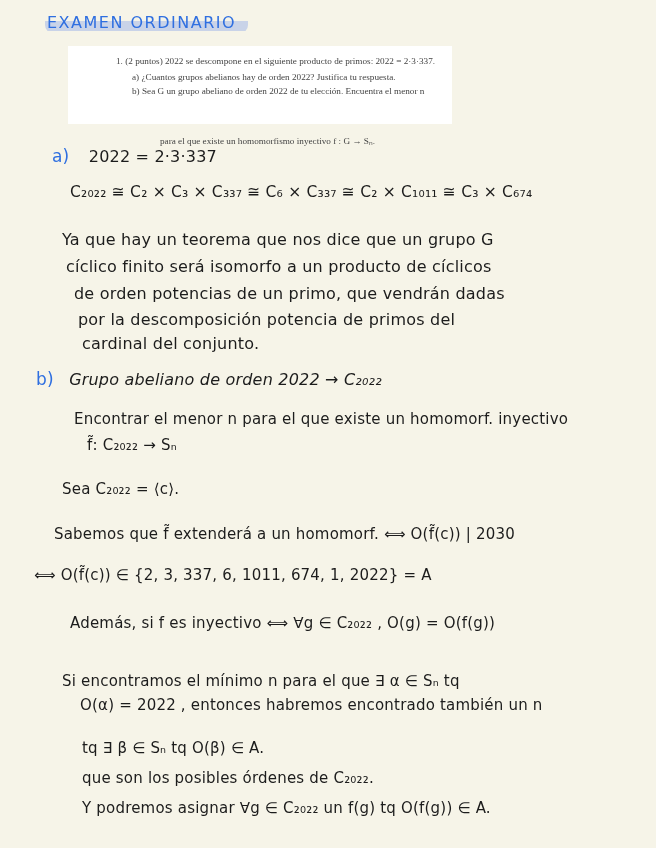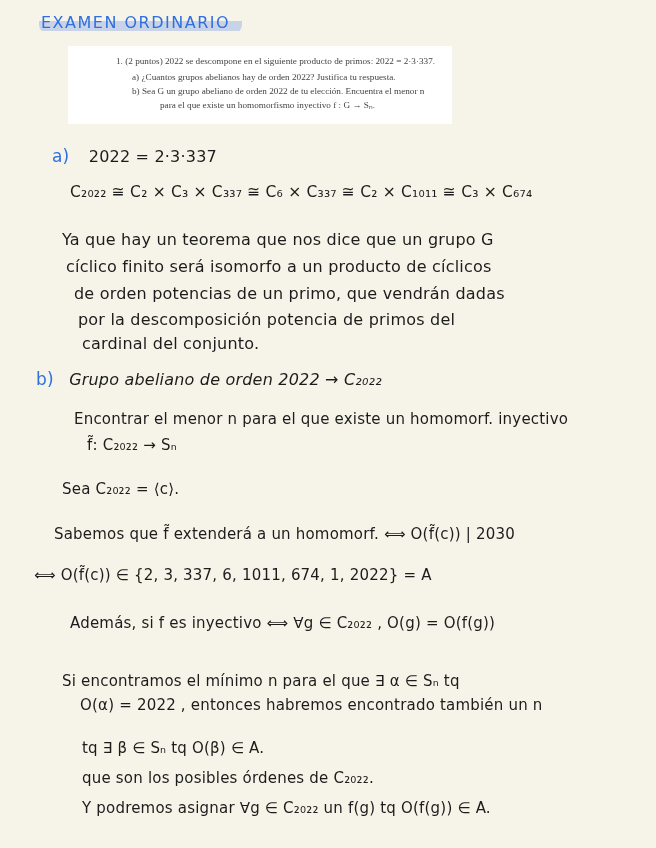--- a/index.html
+++ b/index.html
@@ -4,38 +4,38 @@
 <style>
   html, body { margin:0; padding:0; }
   body {
     width:656px; height:848px; overflow:hidden;
     background:#f6f4e8;
     font-family: "DejaVu Sans", sans-serif;
     color:#1a1a1a;
     position:relative;
   }
   .title {
-    position:absolute; left:39px; top:12px;
+    position:absolute; left:45px; top:12px;
     font-family:"DejaVu Sans", sans-serif;
     font-size:16px; letter-spacing:1.5px;
     color:#2f6fe0;
     padding:1px 12px 1px 2px;
     background:linear-gradient(to bottom, transparent 45%, #c9d3e8 45%, #c9d3e8 90%, transparent 90%);
     border-radius:8px;
   }
   .problem-box {
     position:absolute; left:68px; top:46px; width:384px; height:78px;
     background:#ffffff;
     font-family:"Liberation Serif", serif;
     font-size:9.2px; color:#444;
     box-sizing:border-box; padding:8px 10px 0 48px;
     line-height:14px;
   }
   .problem-box .sub { padding-left:16px; text-indent:-14px; margin-left:14px; }
-  .problem-box .sub .cont { display:block; text-indent:0; }
+  .problem-box .sub .cont { display:block; text-indent:0;margin-top:36px; }
   .hw {
     position:absolute;
     font-family:"DejaVu Sans", sans-serif;
     font-size:16px; color:#1c1c1c;
     white-space:nowrap;
     letter-spacing:0.2px;
   }
   .hw.small { font-size:15px; }
   .part-label { color:#2f6fe0; font-size:17px; }
 </style>

